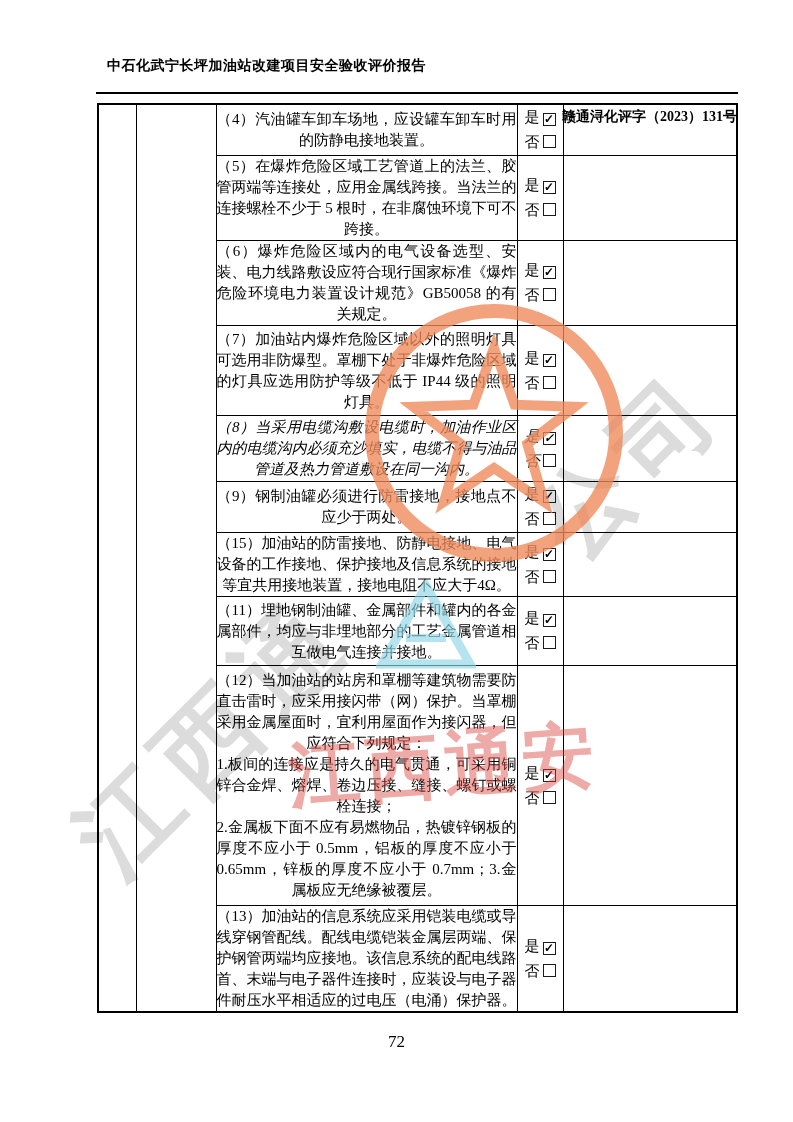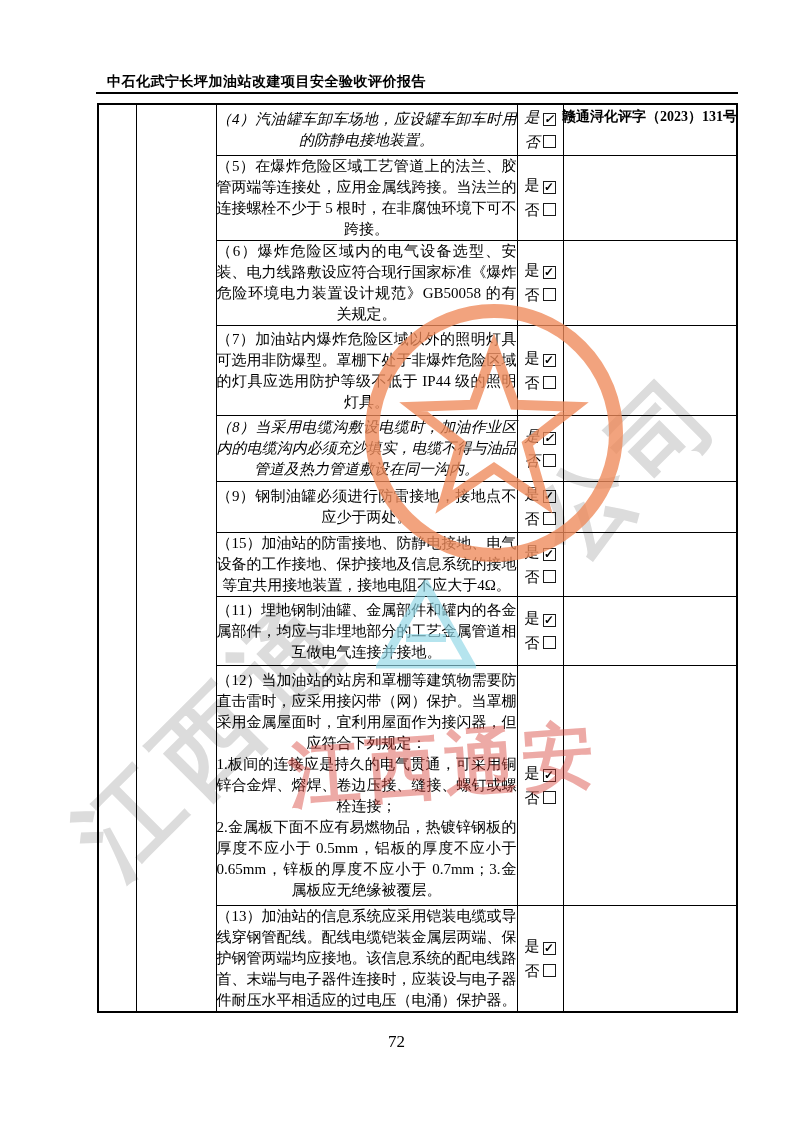--- a/index.html
+++ b/index.html
@@ -2,21 +2,21 @@
 <html><head>
 <meta charset="utf-8">
 <style>
   html,body{margin:0;padding:0;background:#888;}
   .page{
     position:relative;width:793px;height:1122px;margin:0 auto;
     background:#fff;overflow:hidden;
     font-family:"Liberation Serif","DejaVu Serif",serif;color:#000;
   }
   
-  .hdr-left{position:absolute;left:107px;top:73px;font-size:14px;font-weight:bold;letter-spacing:.5px;}
+  .hdr-left{position:absolute;left:107px;top:57px;font-size:14px;font-weight:bold;letter-spacing:.5px;}
   .hdr-right{position:absolute;right:56px;top:63px;font-size:14px;font-weight:bold;margin-top:45px;}
   .hdr-rule{position:absolute;left:96px;top:92px;width:642px;height:2px;background:#000;}
   
   table.checklist{
     position:absolute;left:97px;top:103px;width:639px;z-index:2;
     border-collapse:collapse;table-layout:fixed;
   }
   table.checklist td{border:1px solid #000;vertical-align:middle;padding:0;background:transparent;}
   table.checklist{border:2px solid #000;}
   td.text-cell{
@@ -64,21 +64,21 @@
 
   <table class="checklist">
     <colgroup>
       <col style="width:38px">
         <col style="width:80px">
         <col style="width:301px">
       <col style="width:46px">
         <col style="width:174px">
     </colgroup>
     <tbody id="checklist-body">
-        <tr style="height: 42px; font-style: italic;">
+        <tr style="height: 42px;">
           <td rowspan="10"></td>
           <td rowspan="10"></td>
           <td class="text-cell">
             <div class="para">（4）汽油罐车卸车场地，应设罐车卸车时用的防静电接地装置。</div>
           </td>
           <td class="yesno-cell">
             <div><span>是</span><span class="cb">✓</span></div>
             <div><span>否</span><span class="cb"></span></div>
           </td>
           <td></td>

